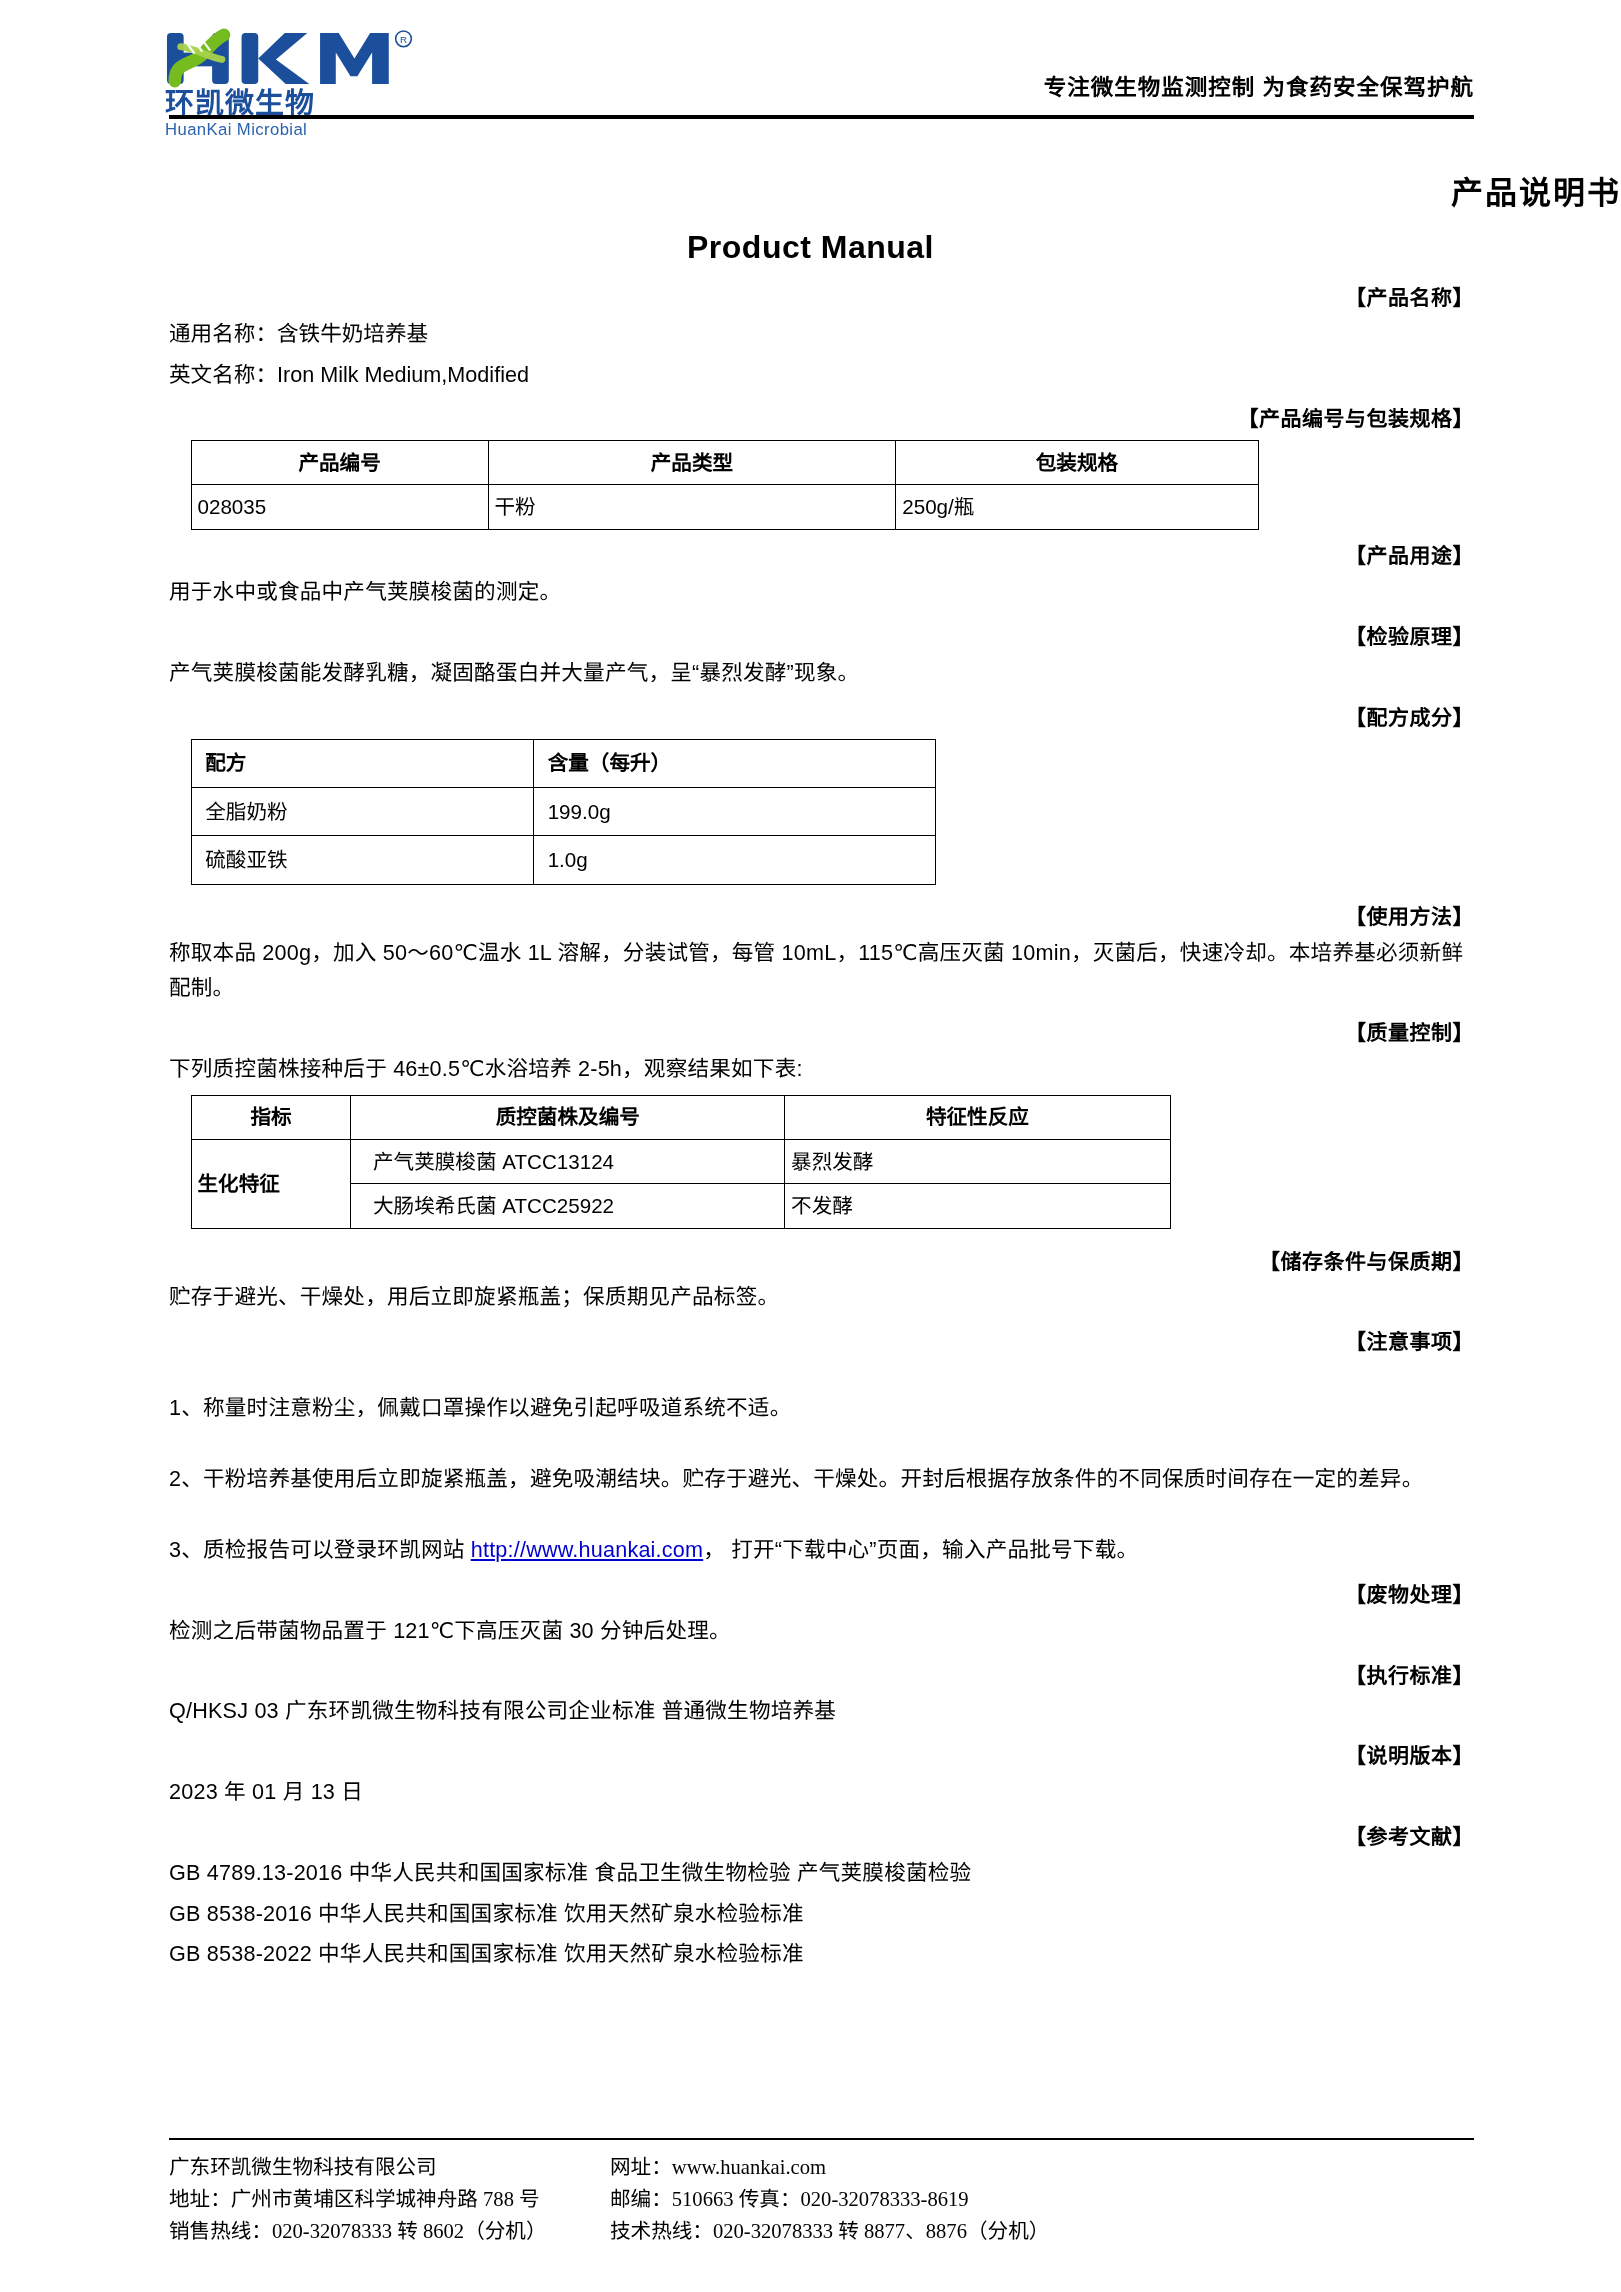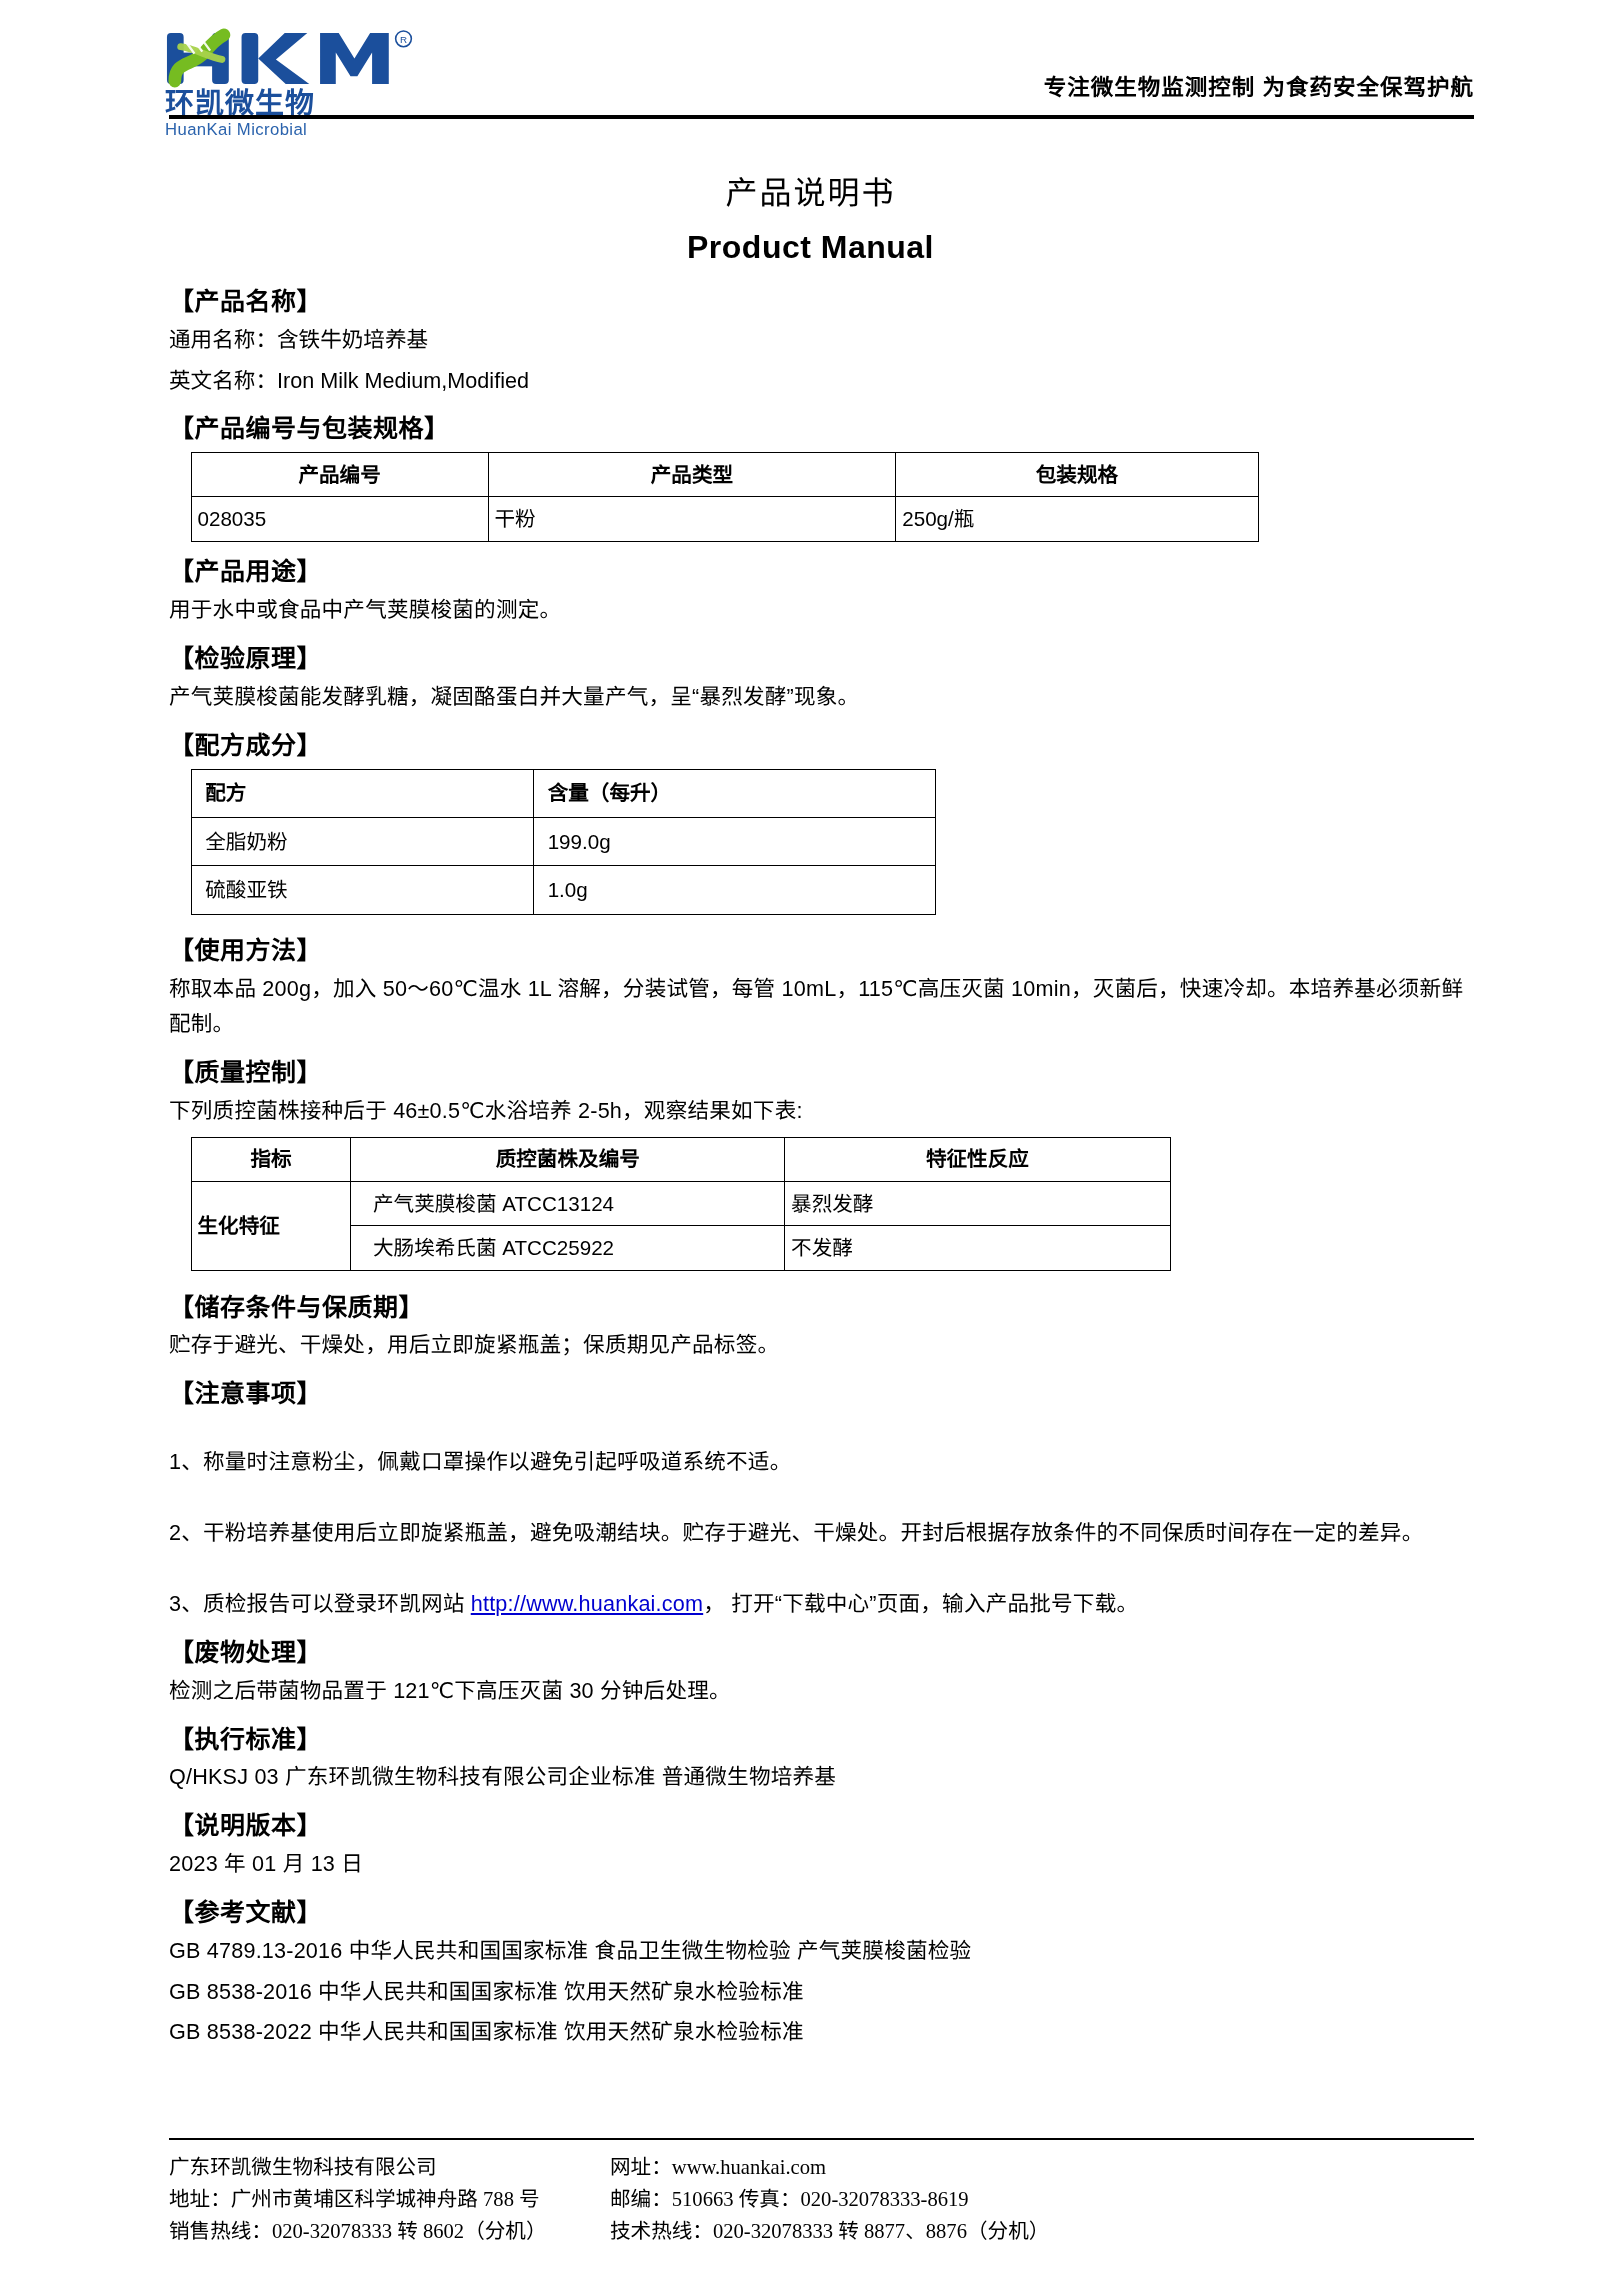--- a/index.html
+++ b/index.html
@@ -75,44 +75,45 @@
     position: absolute;
     left: 169px;
     right: 147px;
     top: 115px;
     height: 3.9px;
     background: #000000;
   }
 
   
   .doc-title-cn {
-    text-align: center;
+    text-align: right;
     font-size: 32px;
-    font-weight: normal;
+    font-weight: bold;
     letter-spacing: 2px;
     margin: 51px 0 0 0;
   }
   .doc-title-en {
     text-align: center;
     font-size: 32px;
     font-weight: bold;
     letter-spacing: 0.5px;
     margin: 15.7px 0 0 0;
   }
 
   
   .content {
     padding: 0 147px 0 169px;
     box-sizing: border-box;
   }
   .sec-head {
-    font-size: 25px;
+    font-size: 21px;
     font-weight: bold;
     margin: 15.7px 0 5.9px 0;
     letter-spacing: 0.5px;
+    text-align: right;
   }
   .sec-head.tight { margin-top: 9.8px; }
   .para {
     font-size: 21.6px;
     line-height: 1.62;
     margin: 5.9px 0;
     letter-spacing: 0.2px;
   }
   .para.indent-hang {
     padding-left: 37px;

